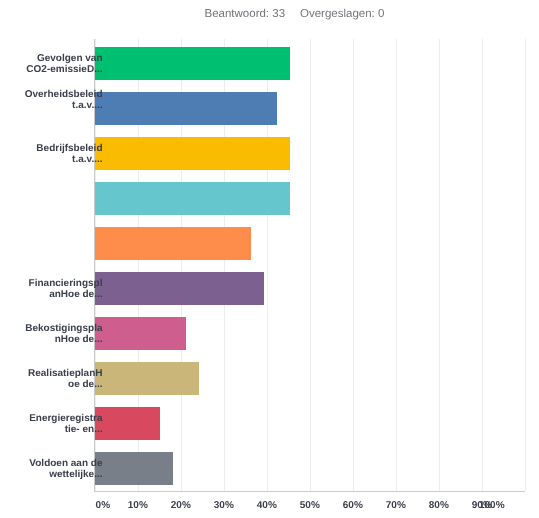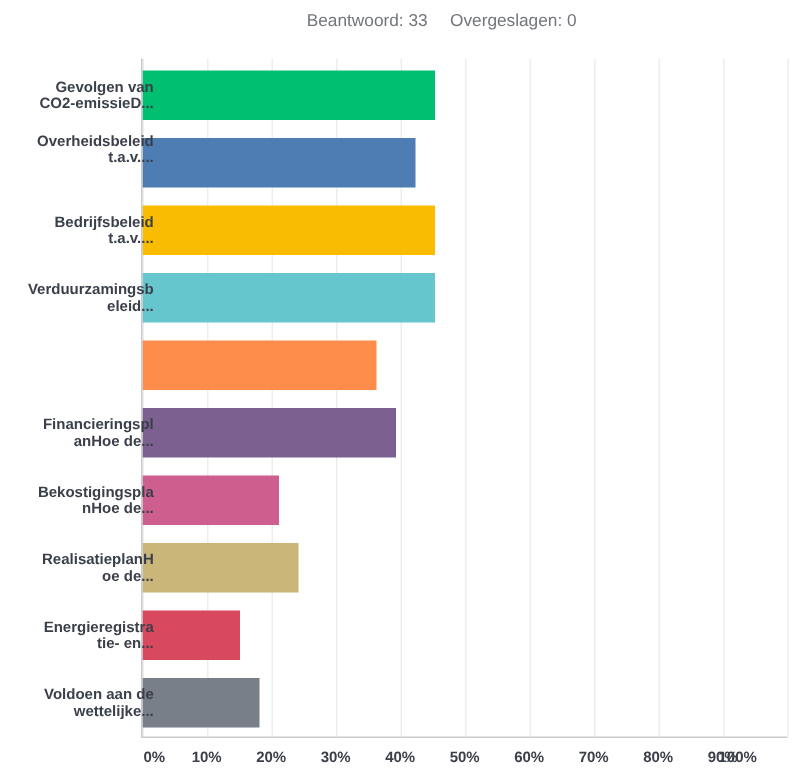--- a/index.html
+++ b/index.html
@@ -68,24 +68,20 @@
       <div>CO2-emissieD...</div>
     </div>
     <div class="ylabel" style="top: 50px;">
       <div>Overheidsbeleid</div>
       <div>t.a.v....</div>
     </div>
     <div class="ylabel" style="top: 104.2px;">
       <div>Bedrijfsbeleid</div>
       <div>t.a.v....</div>
     </div>
-    <div class="ylabel" style="top: 149.2px;">
-      <div>Verduurzamingsb</div>
-      <div>eleid...</div>
-    </div>
     <div class="ylabel" style="top: 239.2px;">
       <div>Financieringspl</div>
       <div>anHoe de...</div>
     </div>
     <div class="ylabel" style="top: 284.2px;">
       <div>Bekostigingspla</div>
       <div>nHoe de...</div>
     </div>
     <div class="ylabel" style="top: 329.2px;">
       <div>RealisatieplanH</div>

